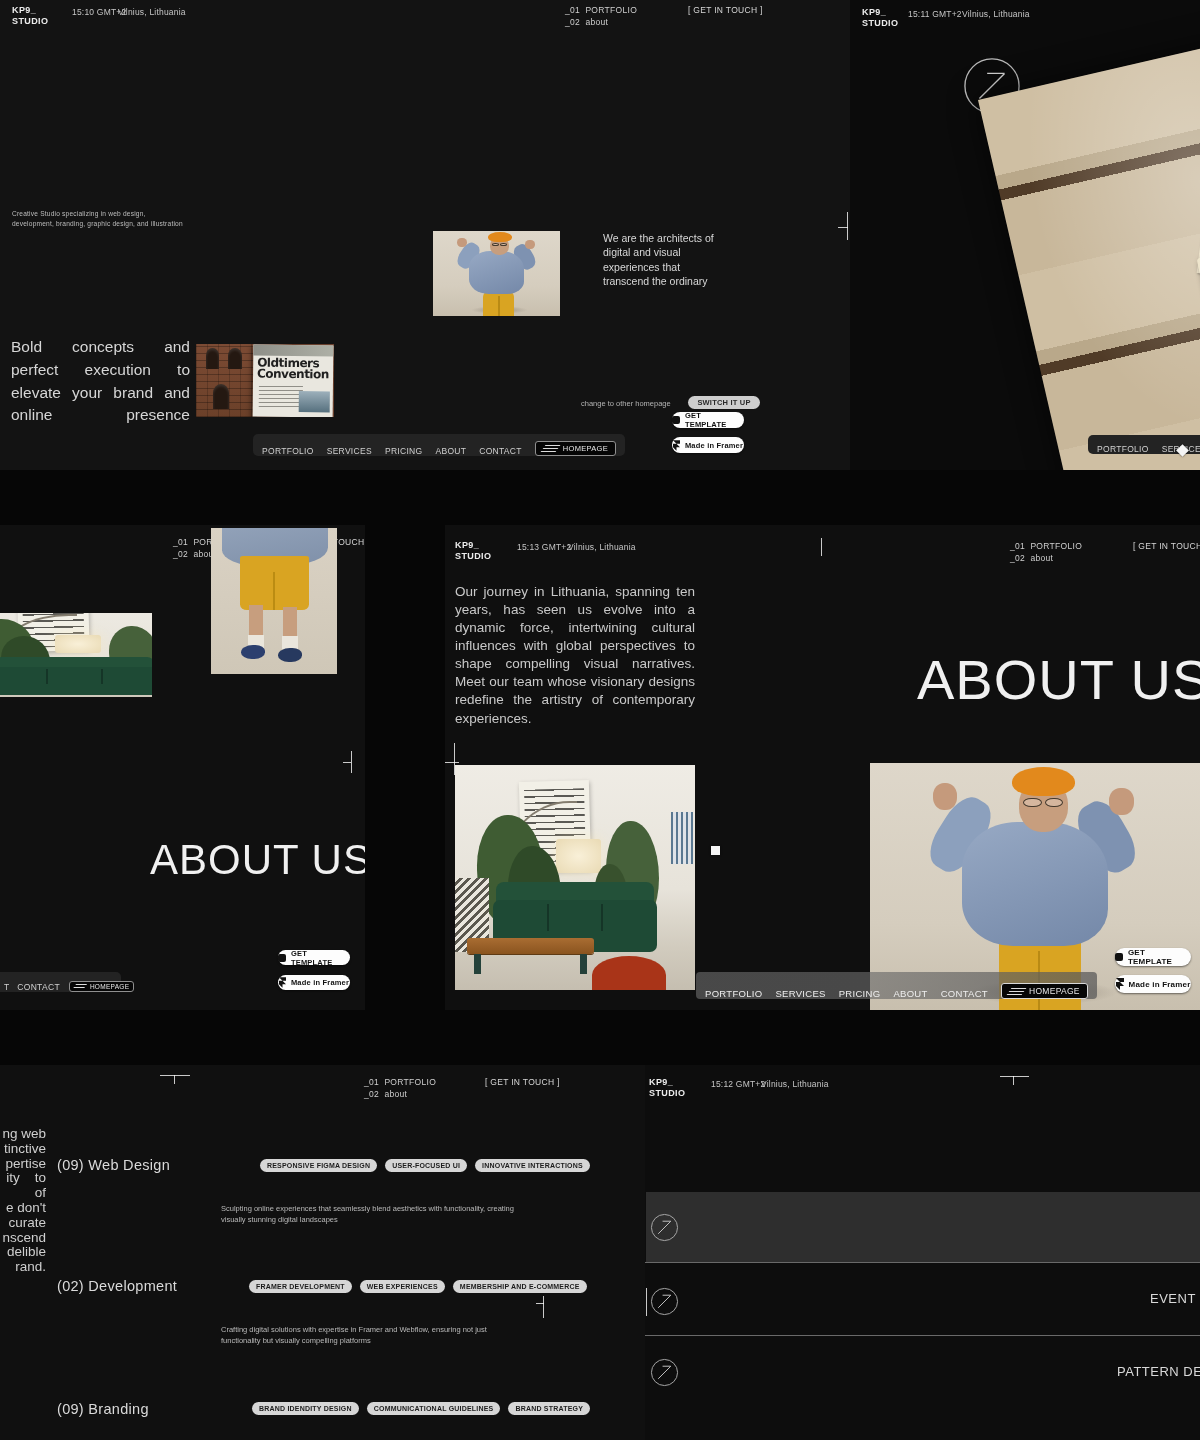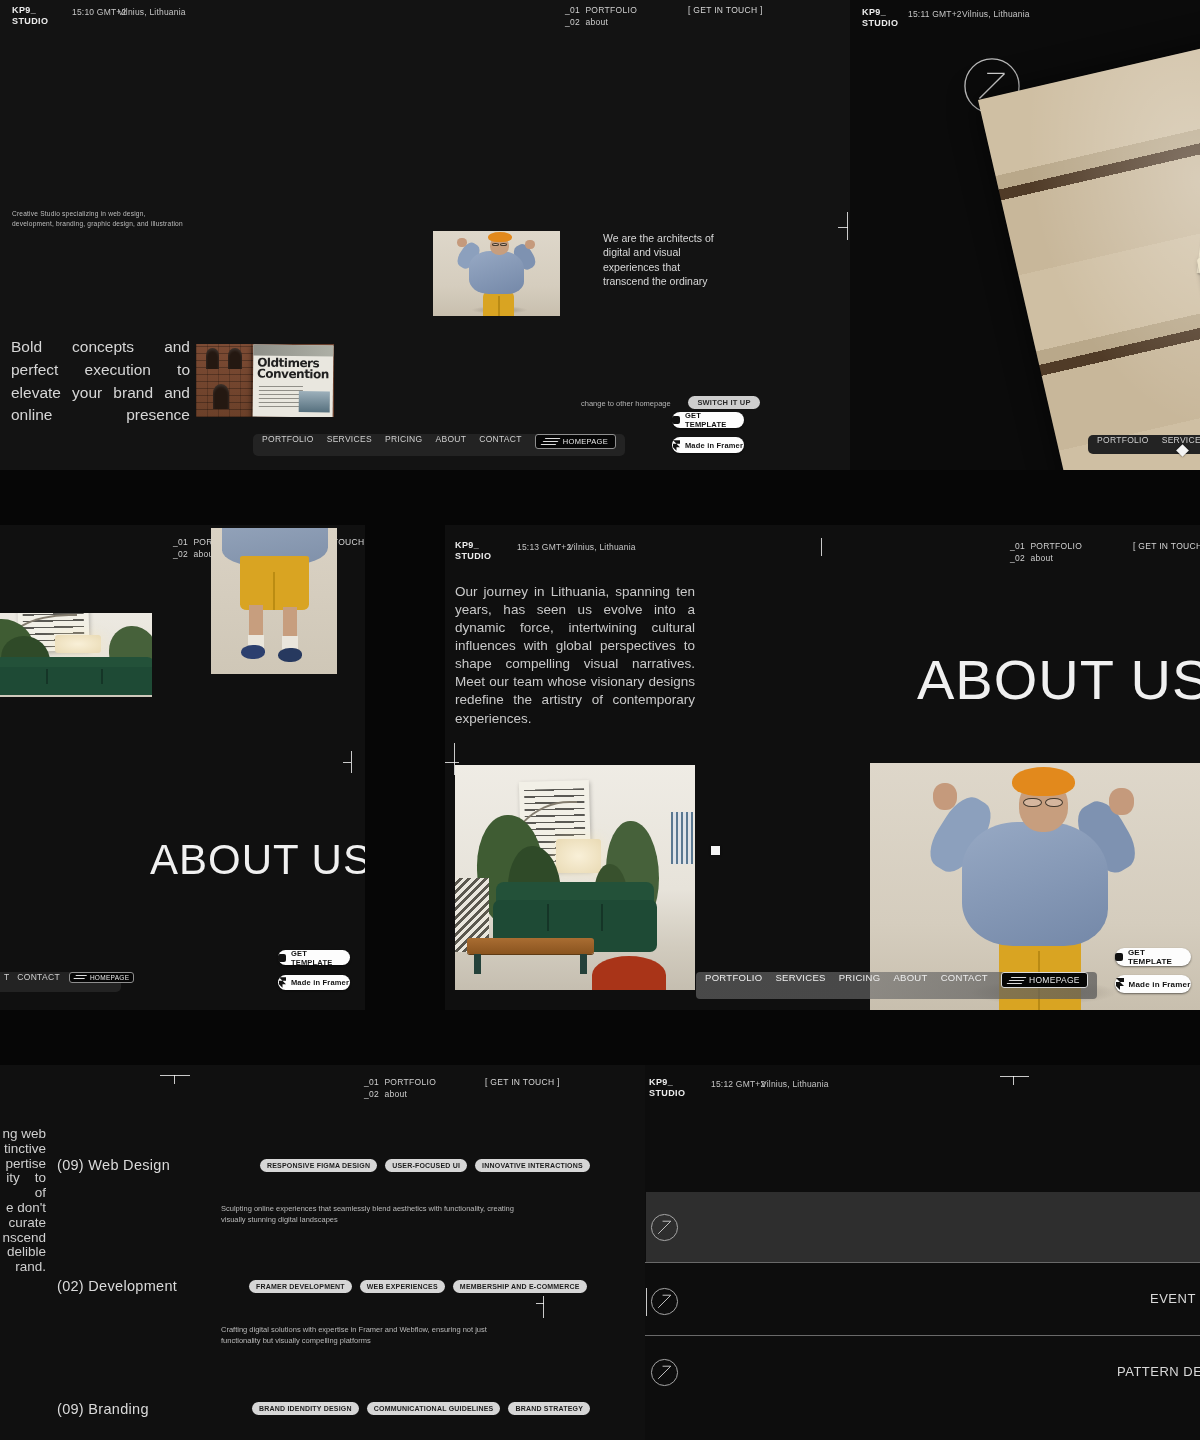--- a/index.html
+++ b/index.html
@@ -21,21 +21,21 @@
 
   .hero{font-family:"DejaVu Sans","Liberation Sans",sans-serif;font-size:118px;line-height:1;
         letter-spacing:-4px;color:#f4f4f4;white-space:nowrap;}
   .bigtitle{font-weight:300;color:#f0f0f0;white-space:nowrap;font-family:"Liberation Sans",sans-serif;}
 
   .smalltext{color:#bdbdbd;font-size:6.6px;line-height:1.45;letter-spacing:.2px;}
   .architects{color:#d8d8d8;font-size:10.5px;line-height:1.38;}
   .bold-state{color:#d6d6d6;font-size:15.5px;line-height:1.47;text-align:justify;text-align-last:justify;}
   .para{color:#c9c9c9;font-size:13.5px;line-height:1.34;text-align:justify;text-align-last:justify;font-weight:300;}
 
-  .navbar{background:#232323;border-radius:5px;display:flex;align-items:flex-start;gap:13px;
+  .navbar{background:#232323;border-radius:5px;display:flex;align-items:flex-end;gap:13px;
           padding:0 9px;font-size:8.5px;color:#d0d0d0;letter-spacing:.3px;}
   .navbar.light{background:linear-gradient(90deg,rgba(120,120,120,.55),rgba(90,90,90,.75));font-size:9.5px;color:#eee;}
   .nav-item{white-space:nowrap;}
   .home-chip{display:flex;align-items:center;gap:5px;background:#060606;border:1px solid #8f8f8f;
              border-radius:3px;padding:2px 7px;color:#e8e8e8;white-space:nowrap;}
   .lines-icon{display:inline-block;width:15px;height:7px;transform:skewX(-35deg);
               background:repeating-linear-gradient(180deg,#ddd 0 1px,transparent 1px 3px);}
   .btn{display:flex;align-items:center;justify-content:center;gap:5px;background:#fdfdfd;color:#111;
        border-radius:9px;font-size:7.5px;font-weight:bold;letter-spacing:.2px;box-shadow:0 1px 2px rgba(0,0,0,.5);}
   .sq-icon{display:inline-block;width:8px;height:8px;background:#111;border-radius:2px;}

